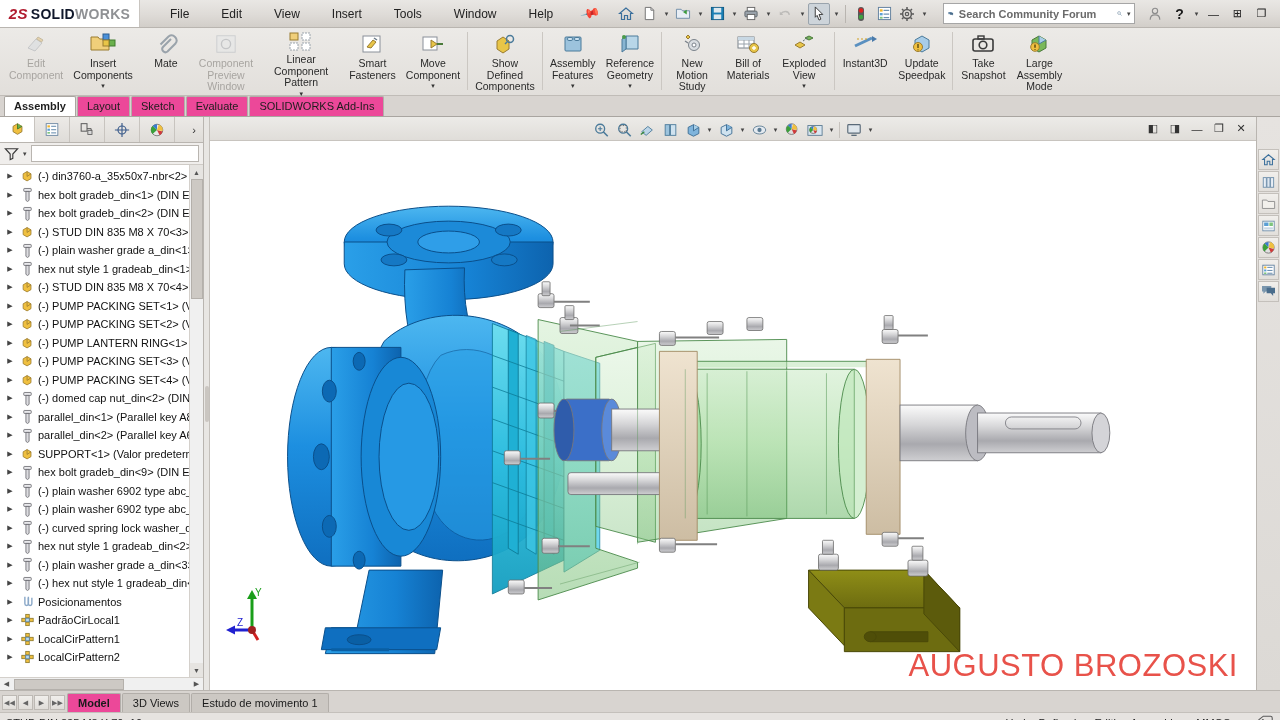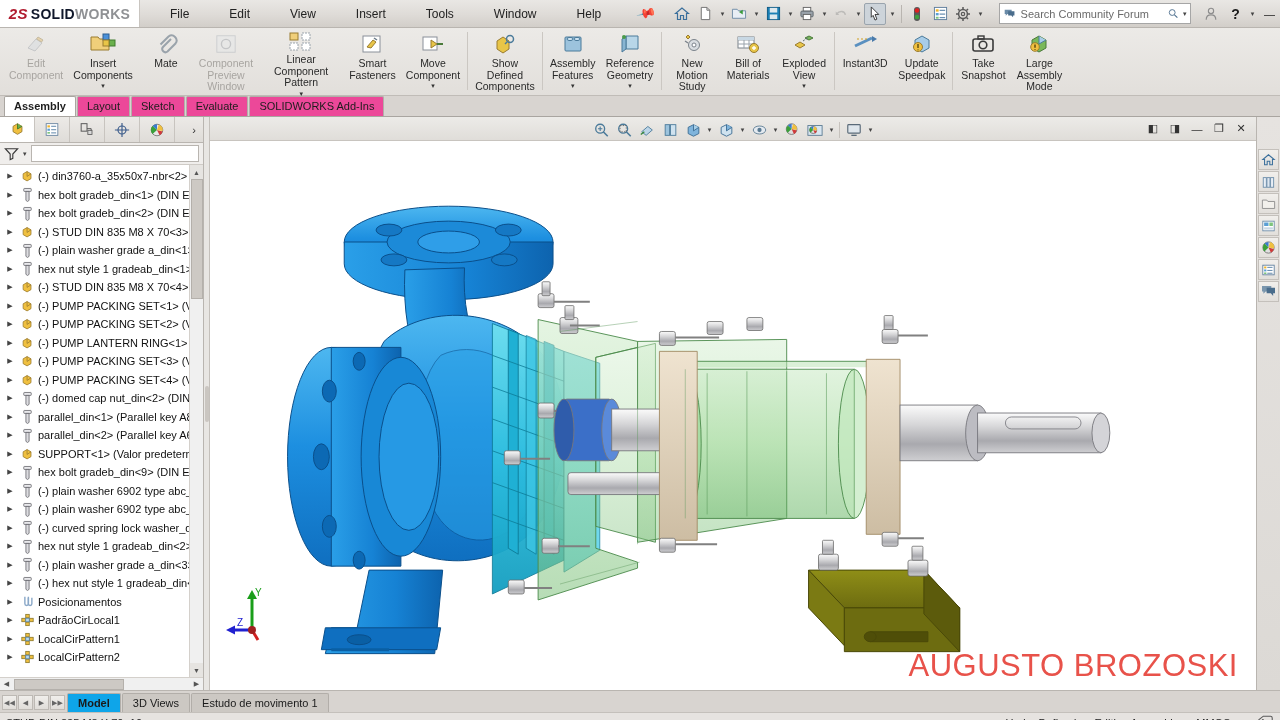--- a/index.html
+++ b/index.html
@@ -23,21 +23,21 @@
   .sw-logo {
     width: 140px; height: 27px; background: #ffffff;
     display: flex; align-items: center; justify-content: center;
     border-right: 1px solid #c9c5c0; flex: none;
   }
   .sw-logo-txt { font-size: 14px; font-weight: bold; letter-spacing: .3px; white-space: nowrap; }
   .sw-ds { color: #b01b2e; font-style: italic; font-weight: bold; font-size: 15px; margin-right: 3px; }
   .sw-solid { color: #0f172a; }
   .sw-works { color: #8f9194; }
 
-  .menubar { display: flex; align-items: center; margin-left: 20px; gap: 20px; }
+  .menubar { display: flex; align-items: center; margin-left: 20px; gap: 12px; }
   .menu-item { padding: 4px 10px; font-size: 12px; color: #222; cursor: default; white-space: nowrap; }
   .pin-icon { margin-left: 8px; color: #2f77b5; font-size: 13px; transform: rotate(30deg); }
 
   .qat { display: flex; align-items: center; gap: 1px; margin-left: 16px; }
   .qbtn {
     width: 22px; height: 22px; display: flex; align-items: center; justify-content: center;
     border: 1px solid transparent; border-radius: 2px; cursor: default;
   }
   .qbtn.sel { background: #cdd4da; border: 1px solid #9aa4ad; }
   .qcaret { font-size: 7px; color: #444; width: 10px; text-align: center; cursor: default; }
@@ -47,21 +47,21 @@
     margin-left: 14px; font-size: 11.5px; color: #2b2b2b; white-space: nowrap;
     overflow: hidden; max-width: 210px;
   }
   .tb-right { margin-left: auto; display: flex; align-items: center; padding-right: 4px; }
   .search-box {
     display: flex; align-items: center; gap: 5px; width: 192px; height: 21px;
     background: #fff; border: 1px solid #a6a6a6; padding: 0 4px; margin-right: 8px;
   }
   .search-box input {
     border: none; outline: none; font-size: 11px; font-family: inherit;
-    flex: 1; color: #444; background: transparent;
+    flex: 1; color: #444; background: transparent; font-weight: bold;
   }
   .search-box input::placeholder { color: #6a6a6a; }
   .wbtn { width: 24px; height: 22px; display:flex; align-items:center; justify-content:center; cursor: default; }
 
   
   .ribbon {
     position: relative; height: 68px; width: 100%;
     background: linear-gradient(to bottom,#eceae7 0%,#e2dfdb 100%);
     border-bottom: 1px solid #c0bcb7;
     display: flex; align-items: flex-start; padding-left: 4px;
@@ -185,21 +185,21 @@
 
   
   .bottombar { height: 22px; background: #d8d4d0; display: flex; align-items: flex-end; border-top: 1px solid #b9b5b0; }
   .navbtns { display: flex; align-items: center; padding: 0 2px 2px; gap: 1px; }
   .navbtn { width: 15px; height: 15px; display:flex;align-items:center;justify-content:center; font-size:7px; color:#666;
             border:1px solid #bdb9b4; background: linear-gradient(to bottom,#f0eeeb,#e0ddd9); cursor:default;}
   .btab {
     padding: 3px 10px; font-size: 11px; background: #ccc8c3; border: 1px solid #b2aea9;
     border-bottom: none; margin-right: 1px; cursor: default; line-height: 12px; border-radius: 2px 2px 0 0;
   }
-  .btab.active { background: #0ea5e9; font-weight: bold; }
+  .btab.active { background: #ec4899; font-weight: bold; }
   .statusbar {
     height: 20px; background: #e6e3e0; border-top: 1px solid #c4c0bb;
     display: flex; align-items: center; padding: 0 6px; font-size: 11px; color: #222;
   }
   .sb-right { margin-left: auto; display: flex; align-items: center; gap: 18px; }
   .sb-caret { font-size: 7px; color: #444; }
 </style>
 </head>
 <body>
 

